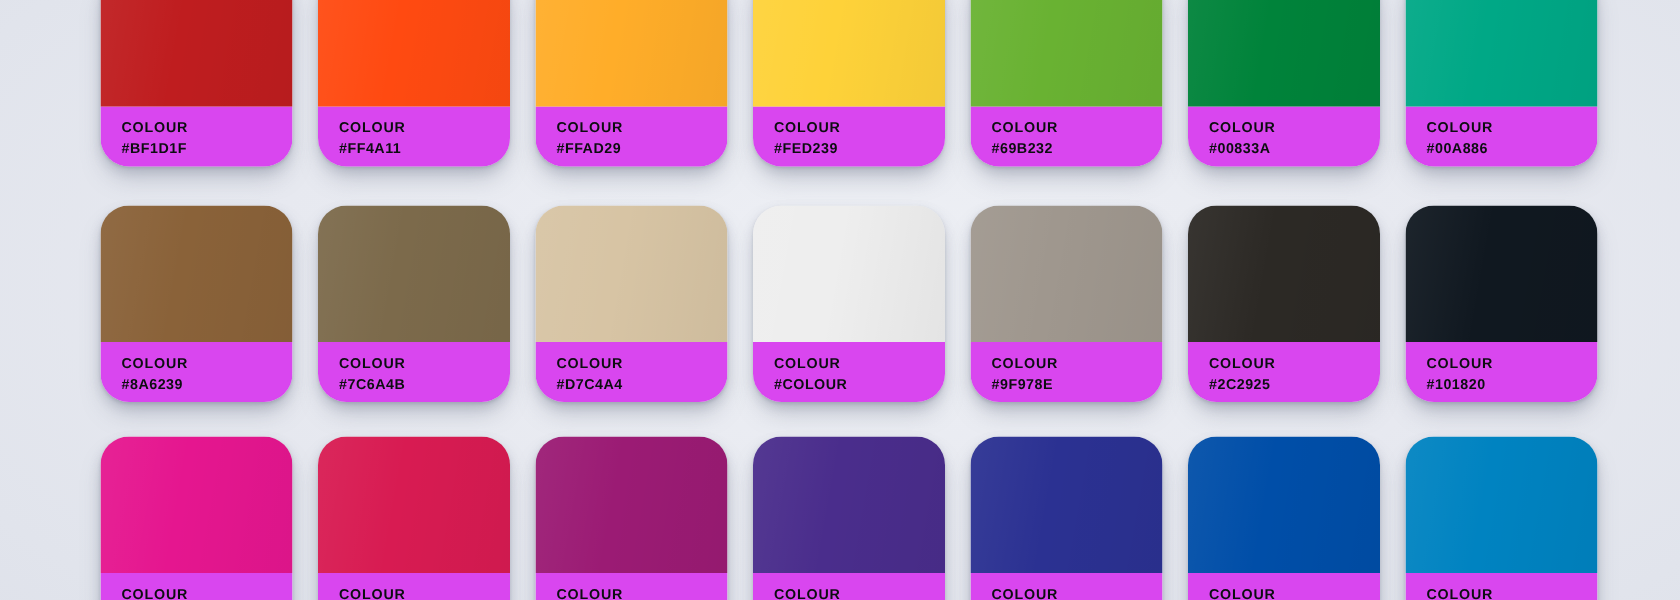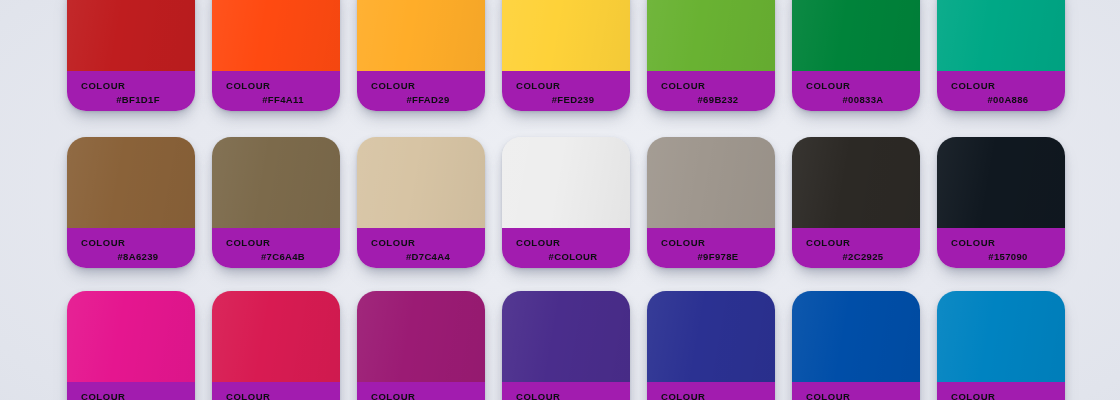--- a/index.html
+++ b/index.html
@@ -65,42 +65,41 @@
   .swatch-color::after {
     content: "";
     position: absolute;
     inset: 0;
     background: linear-gradient(100deg, rgba(255,255,255,0.055) 0%, rgba(255,255,255,0.0) 42%, rgba(0,0,0,0.045) 100%);
     pointer-events: none;
   }
 
   .swatch-info {
     flex: 1 1 auto;
-    background: #a21caf;
+    background: #d946ef;
     padding: 9px 0 16px 14px;
     box-sizing: border-box;
   }
 
   .swatch-label {
     font-size: 9.5px;
     font-weight: bold;
     letter-spacing: 0.55px;
     color: #0c0d10;
     line-height: 1.25;
     white-space: nowrap;
   }
   .swatch-hex {
     font-size: 9.5px;
     font-weight: bold;
     letter-spacing: 0.35px;
     color: #0c0d10;
     line-height: 1.3;
     margin-top: 2px;
     white-space: nowrap;
-    text-align: center;
   }
 </style>
 </head>
 <body>
 
 <div class="backdrop"></div>
 
 <div class="palette-grid" id="grid">
     <div class="swatch-row row-0" style="top: -20px;">
       <div class="swatch-card" style="left: 67px; width: 128px; height: 131px;">
@@ -193,21 +192,21 @@
         <div class="swatch-color" style="background: rgb(44, 41, 37);"></div>
         <div class="swatch-info">
           <div class="swatch-label">COLOUR</div>
           <div class="swatch-hex">#2C2925</div>
         </div>
       </div>
       <div class="swatch-card" style="left: 937px; width: 128px; height: 131px;">
         <div class="swatch-color" style="background: rgb(16, 24, 32);"></div>
         <div class="swatch-info">
           <div class="swatch-label">COLOUR</div>
-          <div class="swatch-hex">#157090</div>
+          <div class="swatch-hex">#101820</div>
         </div>
       </div>
     </div>
     <div class="swatch-row row-2" style="top: 291px;">
       <div class="swatch-card" style="left: 67px; width: 128px; height: 131px;">
         <div class="swatch-color" style="background: rgb(229, 22, 143);"></div>
         <div class="swatch-info">
           <div class="swatch-label">COLOUR</div>
         </div>
       </div>

